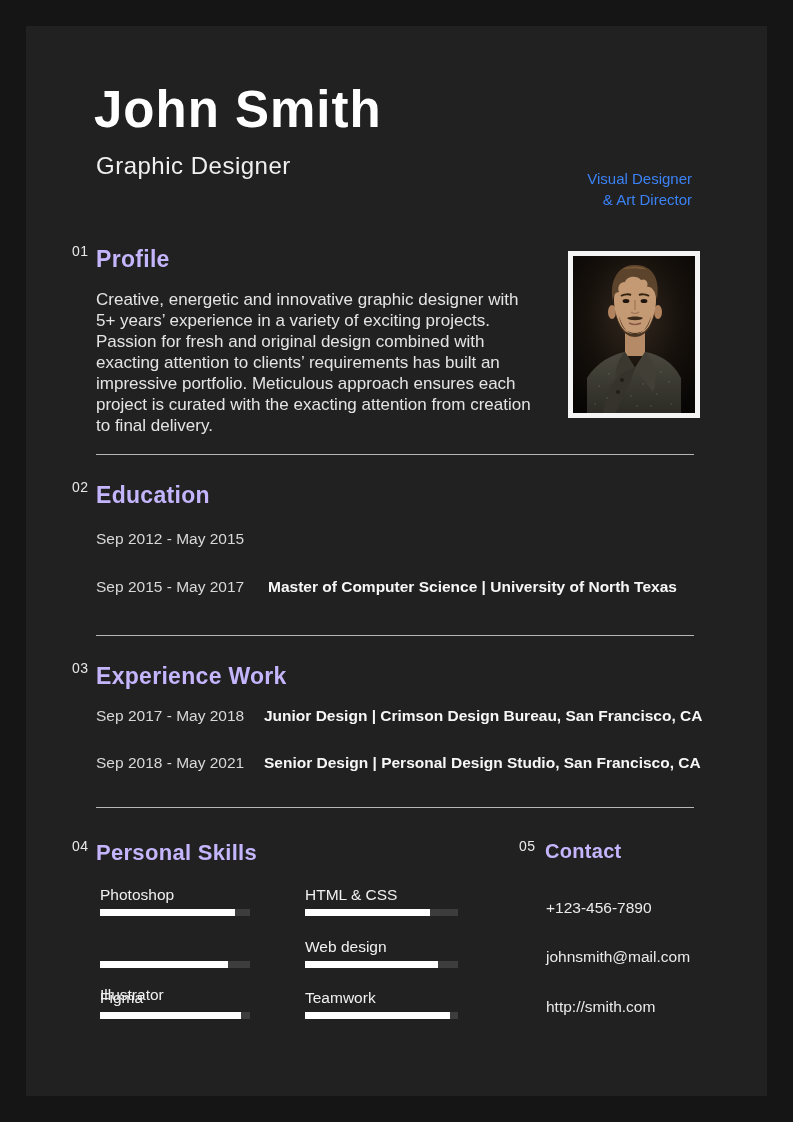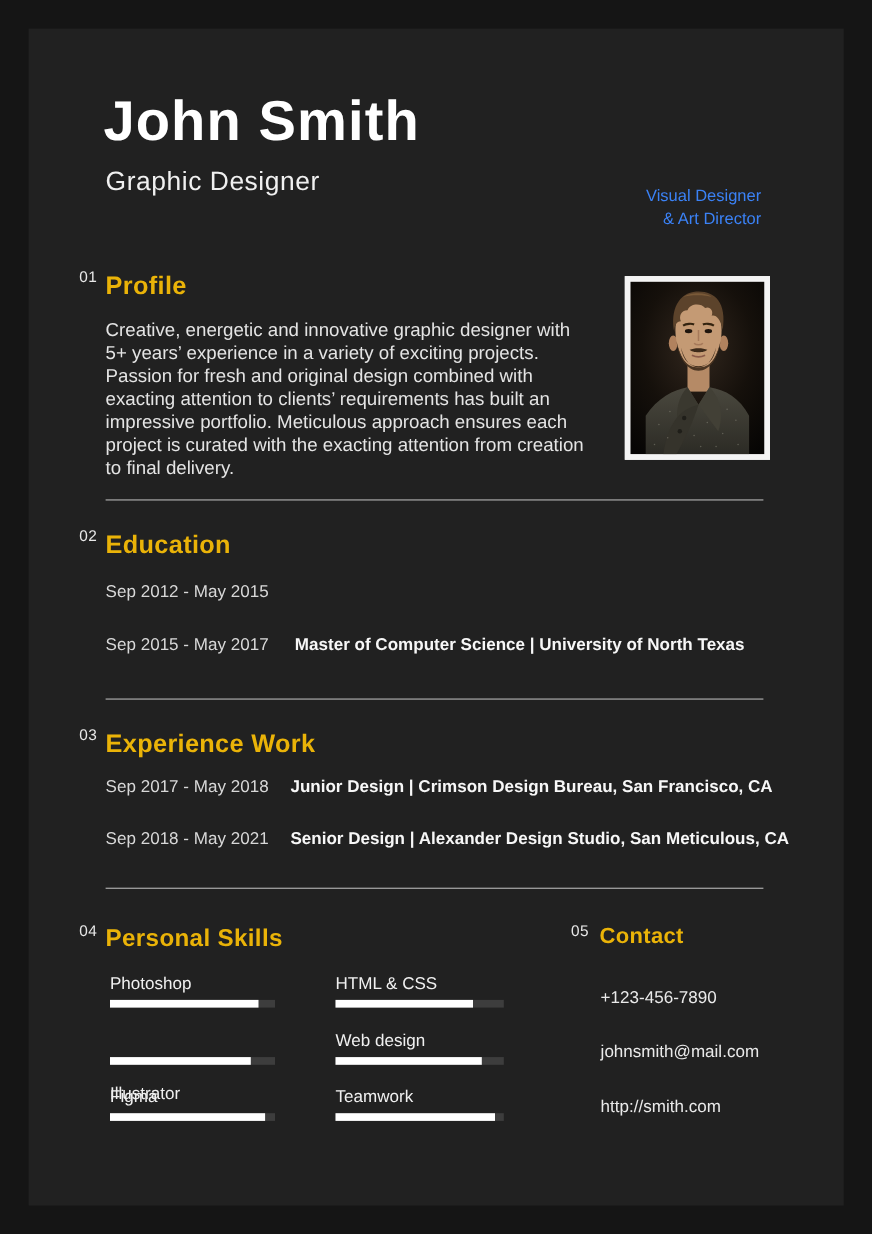--- a/index.html
+++ b/index.html
@@ -29,21 +29,21 @@
   }
   .tagline{
     right:101px;top:168px;
     font-size:15px;line-height:21px;color:#3b82f6;
     text-align:right;
   }
   .section-number{
     font-size:14px;color:#e8e8e8;letter-spacing:0.5px;
   }
   .section-heading{
-    font-size:23px;font-weight:bold;color:#eab308;
+    font-size:23px;font-weight:bold;color:#c4b5fd;
     letter-spacing:0.3px;white-space:nowrap;
   }
   .profile-text{
     left:96px;top:289px;width:444px;
     font-size:17px;line-height:21px;color:#e4e4e4;
   }
   .photo{
     left:568px;top:251px;width:132px;height:167px;
     background:#f4f4f4;
     padding:0;box-sizing:border-box;
@@ -162,21 +162,21 @@
   <div class="abs row-date" style="left:96px;top:578px;">Sep 2015 - May 2017</div>
   <div class="abs row-desc" style="left:268px;top:578px;">Master of Computer Science | University of North Texas</div>
 
   <div class="abs divider" style="top:635px;"></div>
 
   <div class="abs section-number" style="left:72px;top:660px;">03</div>
   <div class="abs section-heading" style="left:96px;top:663px;">Experience Work</div>
   <div class="abs row-date" style="left:96px;top:707px;">Sep 2017 - May 2018</div>
   <div class="abs row-desc" style="left:264px;top:707px;">Junior Design | Crimson Design Bureau, San Francisco, CA</div>
   <div class="abs row-date" style="left:96px;top:754px;">Sep 2018 - May 2021</div>
-  <div class="abs row-desc" style="left:264px;top:754px;">Senior Design | Alexander Design Studio, San Meticulous, CA</div>
+  <div class="abs row-desc" style="left:264px;top:754px;">Senior Design | Personal Design Studio, San Francisco, CA</div>
 
   <div class="abs divider" style="top:807px;"></div>
 
   <div class="abs section-number" style="left:72px;top:838px;">04</div>
   <div class="abs section-heading" style="left:96px;top:840px;font-size:22px;">Personal Skills</div>
 
   <div class="abs skill-label" style="left:100px;top:886px;">Photoshop</div>
   <div class="abs skill-track" style="left:100px;top:909px;width:150px;">
       <div class="skill-fill" style="width: 90%;"></div>
     </div>

